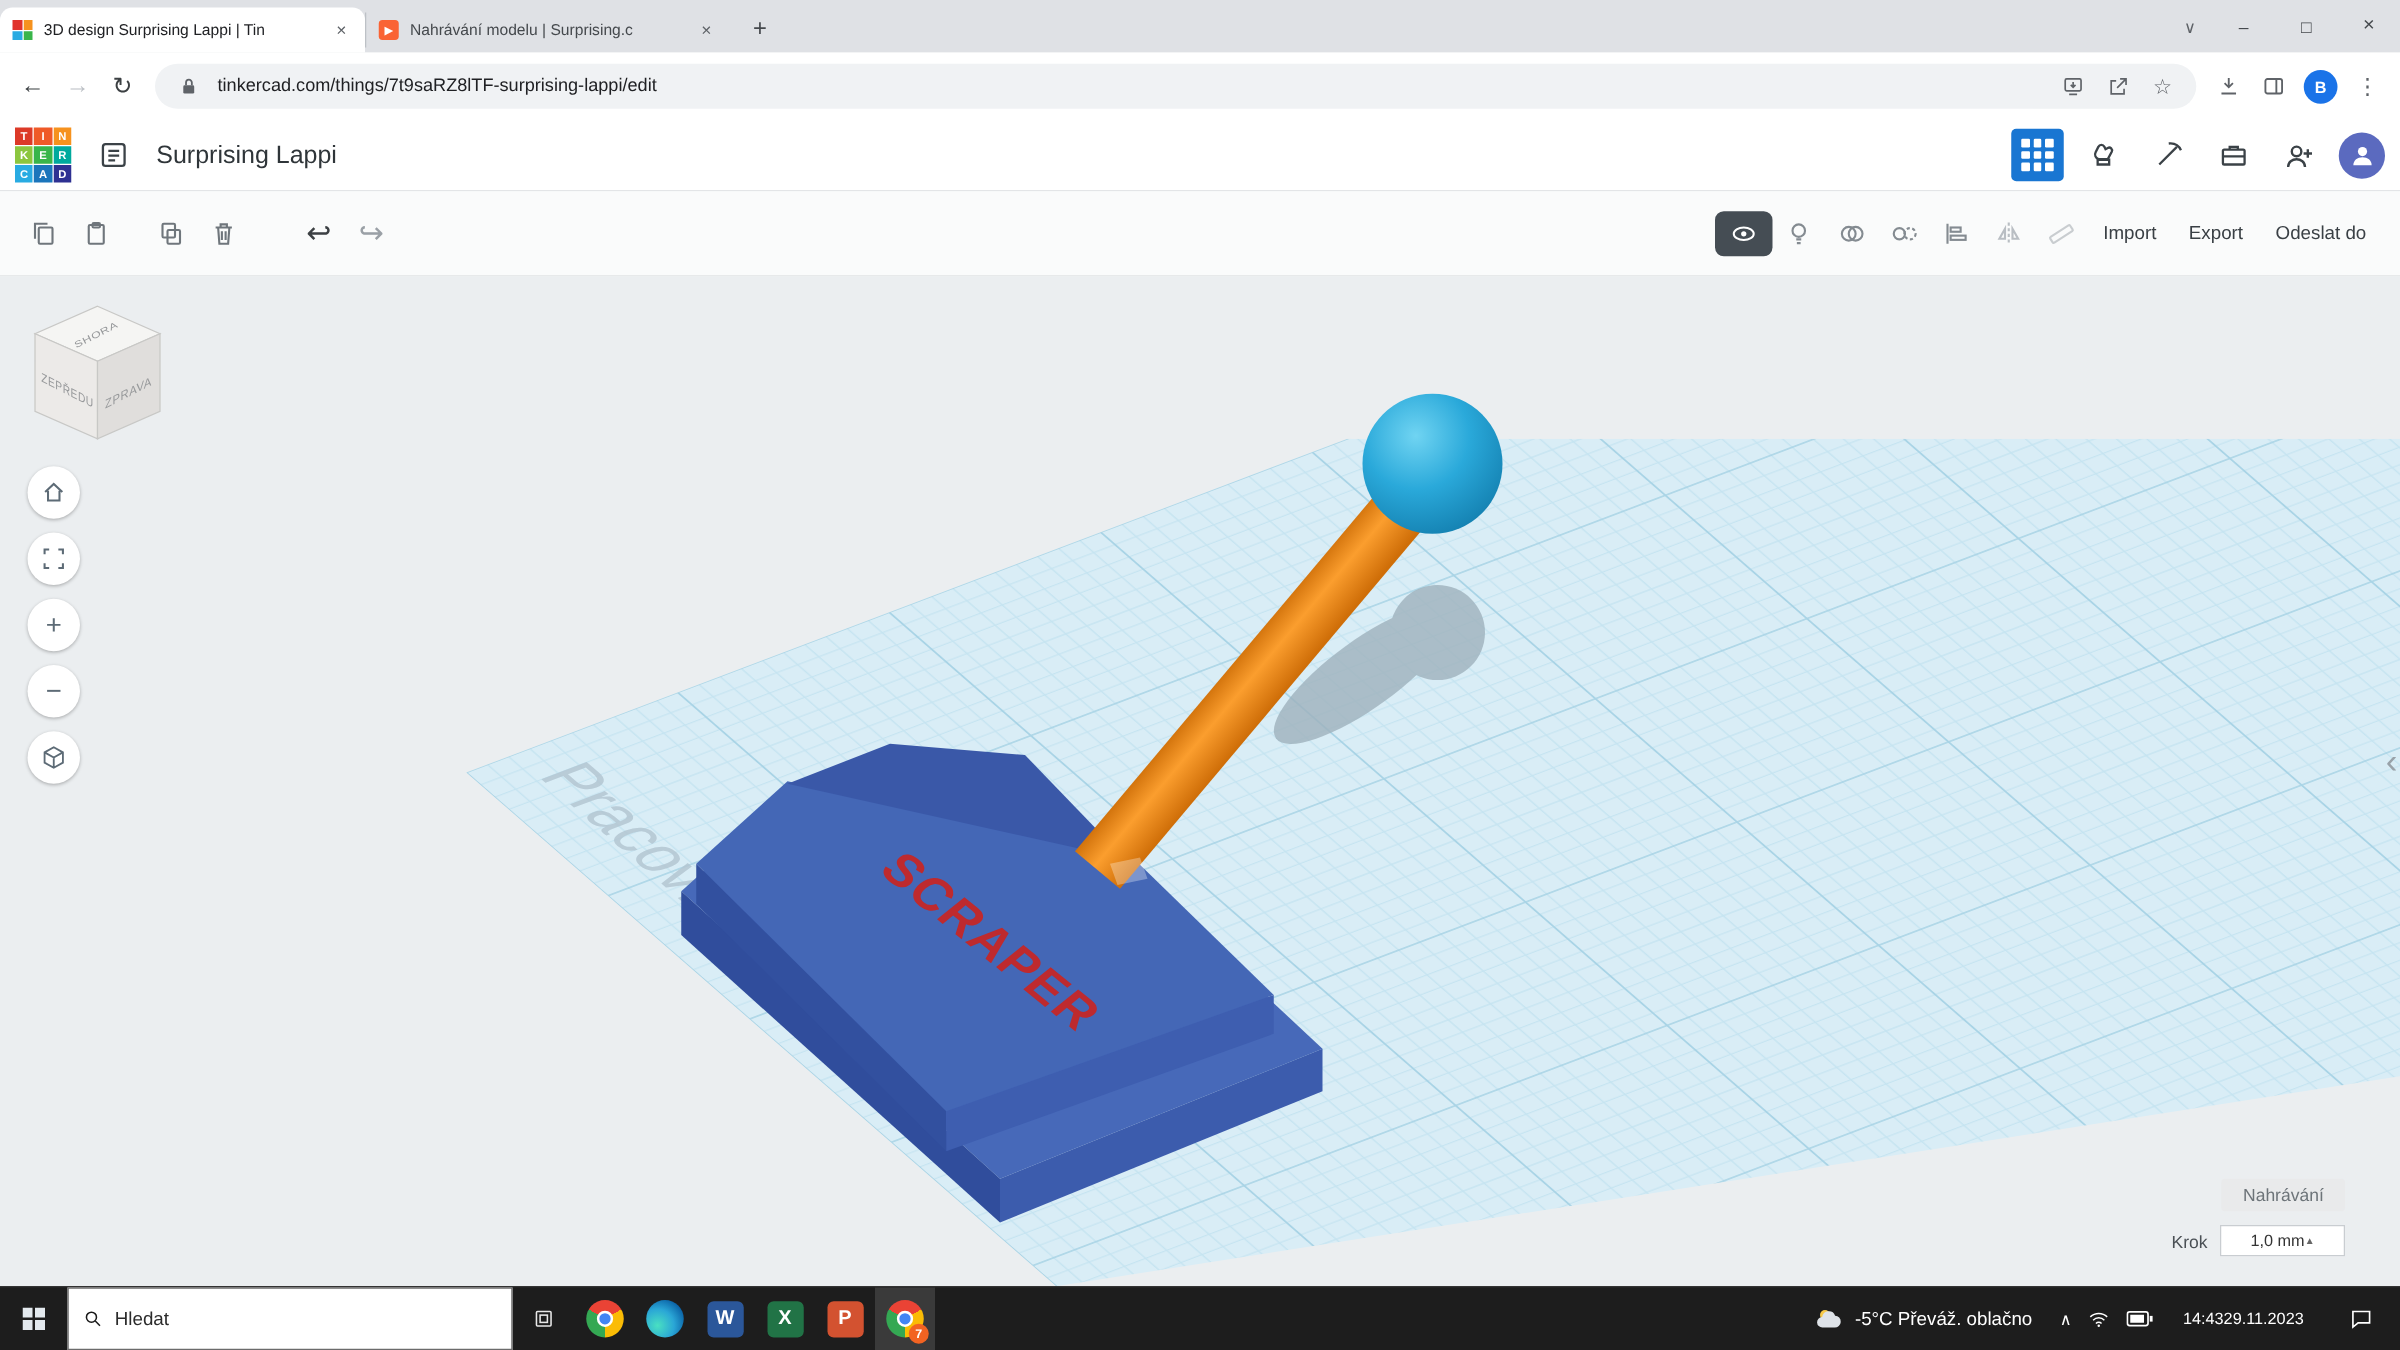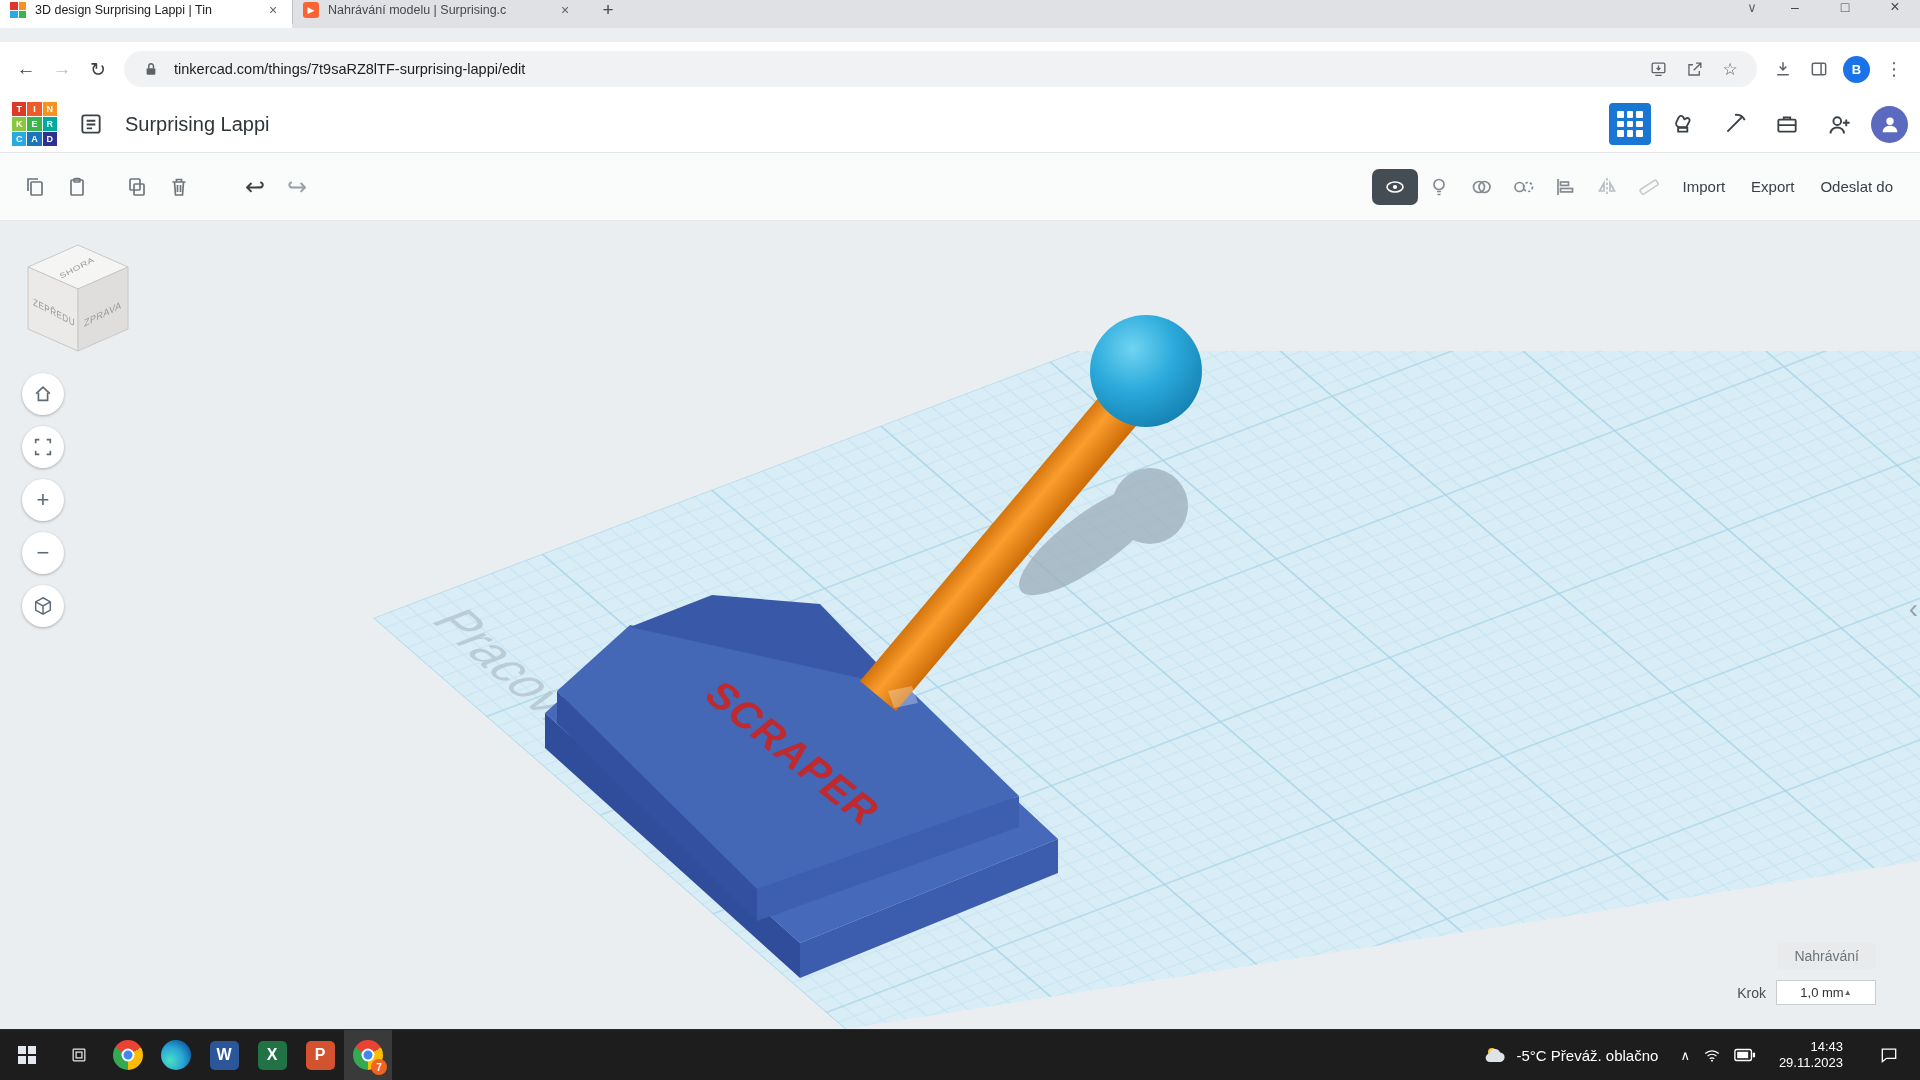--- a/index.html
+++ b/index.html
@@ -2,21 +2,21 @@
 <html><head>
 <meta charset="utf-8">
 <style>
   *{box-sizing:border-box;margin:0;padding:0}
   html,body{width:1920px;height:1080px}
   body{font-family:"Liberation Sans",sans-serif;background:#eceff1}
   .screen{position:relative;width:1920px;height:1080px;overflow:hidden;background:#eceff1}
   .cc{display:flex;align-items:center;justify-content:center}
 
   
-  .tabstrip{position:absolute;left:0;top:0;width:100%;height:28px;background:#dfe1e5;display:flex;align-items:flex-end}
+  .tabstrip{position:absolute;left:0;top:0;width:100%;height:42px;background:#dfe1e5;display:flex;align-items:flex-end}
   .tab{height:36px;width:292px;display:flex;align-items:center;gap:9px;padding:0 10px;font-size:12.5px;color:#45494d;overflow:hidden;white-space:nowrap}
   .tab.active{background:#fff;border-radius:10px 10px 0 0;color:#202124}
   .tab.inactive{border-left:1px solid #bdc1c6;margin-bottom:4px;height:28px}
   .tab-title{flex:1;overflow:hidden;text-overflow:clip}
   .tab-close{width:18px;height:18px;border-radius:50%;font-size:14px;color:#5f6368;flex:0 0 auto}
   .fav-tc{width:16px;height:16px;display:grid;grid-template:1fr 1fr / 1fr 1fr;gap:1px;flex:0 0 auto}
   .fav-tc i:nth-child(1){background:#e0332c}.fav-tc i:nth-child(2){background:#f6921e}
   .fav-tc i:nth-child(3){background:#29abe2}.fav-tc i:nth-child(4){background:#39b54a}
   .fav-pr{width:16px;height:16px;border-radius:3px;background:#fa6334;color:#fff;font-size:9px;flex:0 0 auto}
   .newtab{width:28px;height:28px;margin:0 0 4px 10px;font-size:19px;color:#45494d}
@@ -86,21 +86,21 @@
   .chrome-ball{width:30px;height:30px;border-radius:50%;background:conic-gradient(from -60deg,#ea4335 0 120deg,#fbbc05 120deg 240deg,#34a853 240deg 360deg);position:relative}
   .chrome-ball i{position:absolute;left:50%;top:50%;width:13px;height:13px;transform:translate(-50%,-50%);background:#4285f4;border:2.5px solid #fff;border-radius:50%}
   .edge-ball{width:30px;height:30px;border-radius:50%;background:radial-gradient(circle at 30% 68%,#49e0c2,#2aa6d6 45%,#0b64a8 78%)}
   .office-sq{width:29px;height:29px;border-radius:5px;color:#fff;font-size:16px;font-weight:bold}
   .word{background:#2b579a}.excel{background:#217346}.ppt{background:#d35230}
   .badge{position:absolute;right:5px;bottom:5px;width:16px;height:16px;border-radius:50%;background:#f26322;color:#fff;font-size:10px;font-weight:bold;display:flex;align-items:center;justify-content:center}
   .tb-flex{flex:1}
   .tb-weather{display:flex;align-items:center;gap:9px;padding:0 14px;font-size:15px;color:#fff}
   .tb-tray{display:flex;align-items:center;gap:13px;padding:0 8px}
   .tray-chevron{font-size:13px;color:#fff}
-  .tb-clock{display:flex;flex-direction:column;justify-content:center;align-items:flex-end;font-size:13px;line-height:16px;padding:0 10px;color:#fff}
+  .tb-clock{display:flex;flex-direction:row;justify-content:center;align-items:flex-end;font-size:13px;line-height:16px;padding:0 10px;color:#fff}
   .tb-action{width:46px}
 </style>
 </head>
 <body>
 
 <div class="screen">
 
   <div class="tabstrip">
     <div class="tab active">
       <span class="fav-tc">
@@ -403,20 +403,27 @@
 
   <div class="taskbar">
     <div class="tb-start cc">
       <svg width="18" height="18" viewBox="0 0 18 18">
           <rect width="8" height="8" fill="#e3e9ee"></rect>
           <rect x="10" width="8" height="8" fill="#e3e9ee"></rect>
           <rect y="10" width="8" height="8" fill="#e3e9ee"></rect>
           <rect x="10" y="10" width="8" height="8" fill="#e3e9ee"></rect>
         </svg>
     </div>
+    <div class="tb-search">
+      <svg width="16" height="16" viewBox="0 0 24 24" fill="none" stroke="#1a1a1a" stroke-width="2">
+          <circle cx="10" cy="10" r="6.5"></circle>
+          <path d="M15 15l6 6"></path>
+        </svg>
+      <input placeholder="Hledat" style="">
+    </div>
     <div class="tb-taskview cc">
       <svg width="20" height="20" viewBox="0 0 24 24" fill="none" stroke="#e8e8e8" stroke-width="1.5">
           <rect x="5" y="5" width="14" height="14" rx="1"></rect>
           <rect x="8.5" y="8.5" width="7" height="7"></rect>
         </svg>
     </div>
     <div class="tb-app cc">
         <span class="chrome-ball">
           <i></i>
         </span>

